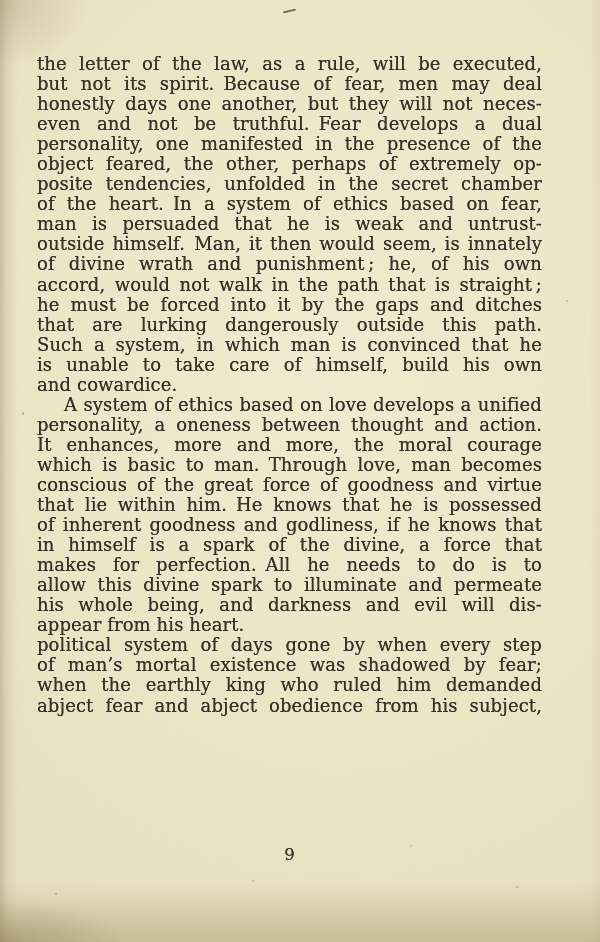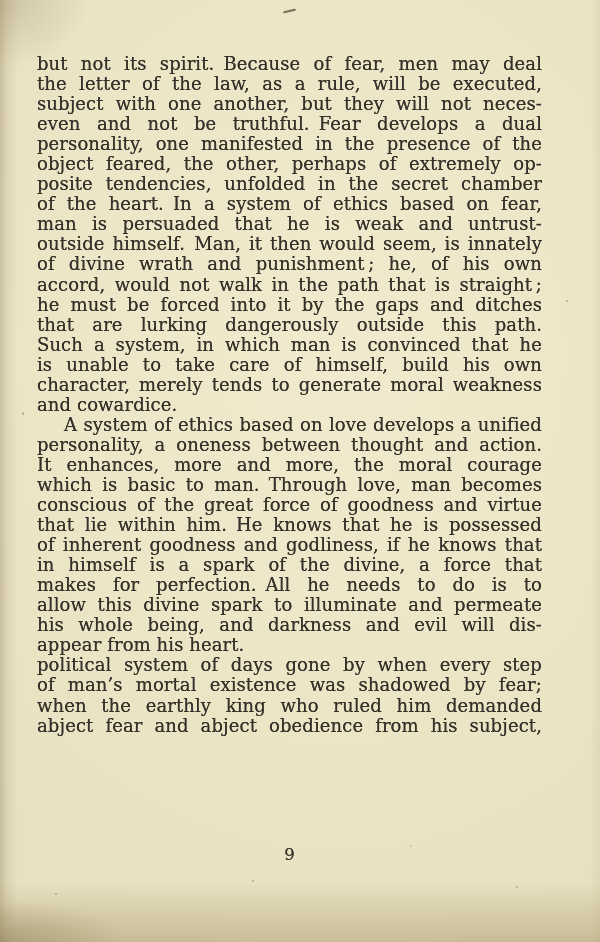--- a/index.html
+++ b/index.html
@@ -103,37 +103,36 @@
   <div class="speck s1"></div>
   <div class="speck s2"></div>
   <div class="speck s3"></div>
   <div class="speck s4"></div>
   <div class="speck s5"></div>
   <div class="speck s6"></div>
   <div class="speck s7"></div>
   <div class="speck s8"></div>
 
   <div class="textblock">
+    <span class="line">the letter of the law, as a rule, will be executed,</span>
     <span class="line">but not its spirit. Because of fear, men may deal</span>
-    <span class="line">the letter of the law, as a rule, will be executed,</span>
-    <span class="line">subject with one another, but they will not neces-</span>
+    <span class="line">honestly days one another, but they will not neces-</span>
     <span class="line">even and not be truthful. Fear develops a dual</span>
     <span class="line">personality, one manifested in the presence of the</span>
     <span class="line">object feared, the other, perhaps of extremely op-</span>
     <span class="line">posite tendencies, unfolded in the secret chamber</span>
     <span class="line">of the heart. In a system of ethics based on fear,</span>
     <span class="line">man is persuaded that he is weak and untrust-</span>
     <span class="line">outside himself. Man, it then would seem, is innately</span>
     <span class="line">of divine wrath and punishment ; he, of his own</span>
     <span class="line">accord, would not walk in the path that is straight ;</span>
     <span class="line">he must be forced into it by the gaps and ditches</span>
     <span class="line">that are lurking dangerously outside this path.</span>
     <span class="line">Such a system, in which man is convinced that he</span>
     <span class="line">is unable to take care of himself, build his own</span>
-    <span class="line">character, merely tends to generate moral weakness</span>
     <span class="line short">and cowardice.</span>
     <span class="line indent">A system of ethics based on love develops a unified</span>
     <span class="line">personality, a oneness between thought and action.</span>
     <span class="line">It enhances, more and more, the moral courage</span>
     <span class="line">which is basic to man. Through love, man becomes</span>
     <span class="line">conscious of the great force of goodness and virtue</span>
     <span class="line">that lie within him. He knows that he is possessed</span>
     <span class="line">of inherent goodness and godliness, if he knows that</span>
     <span class="line">in himself is a spark of the divine, a force that</span>
     <span class="line">makes for perfection. All he needs to do is to</span>

